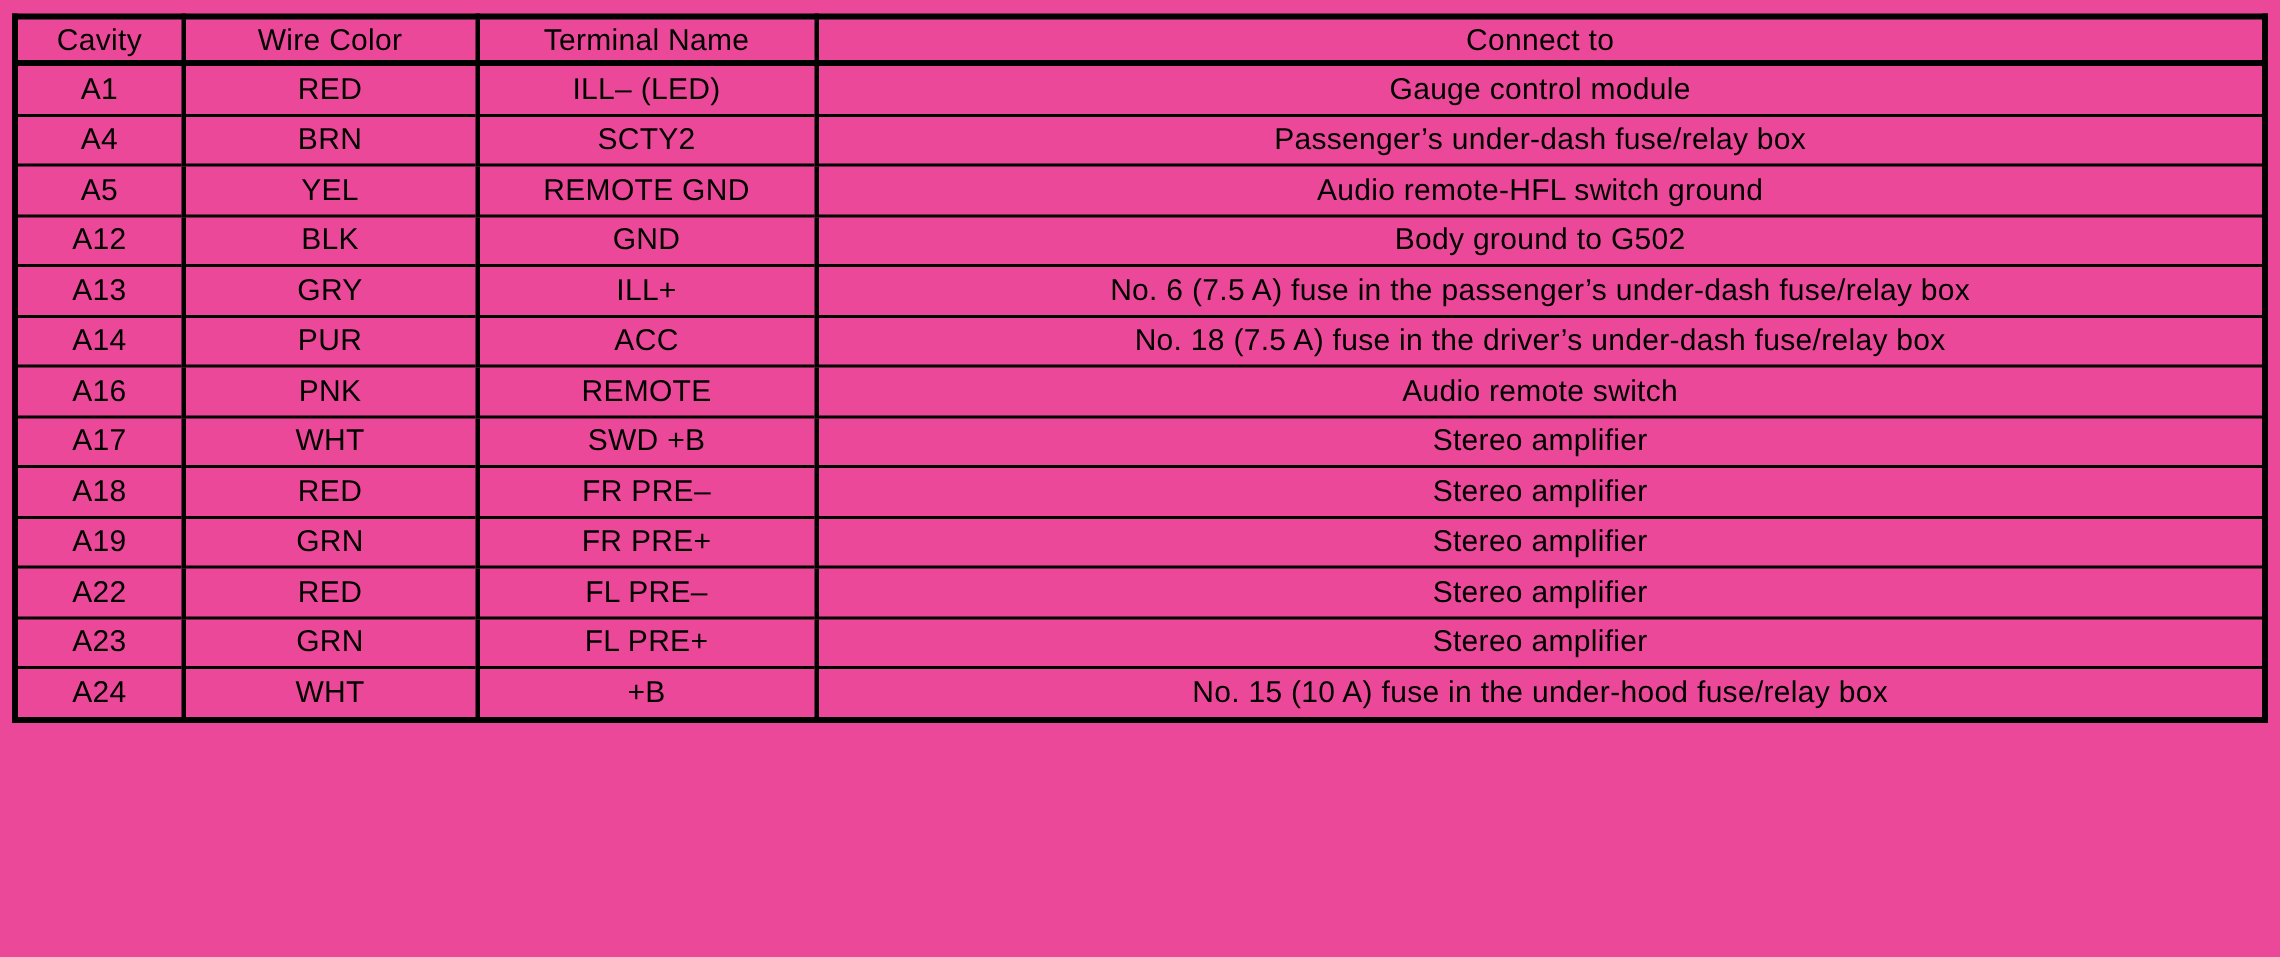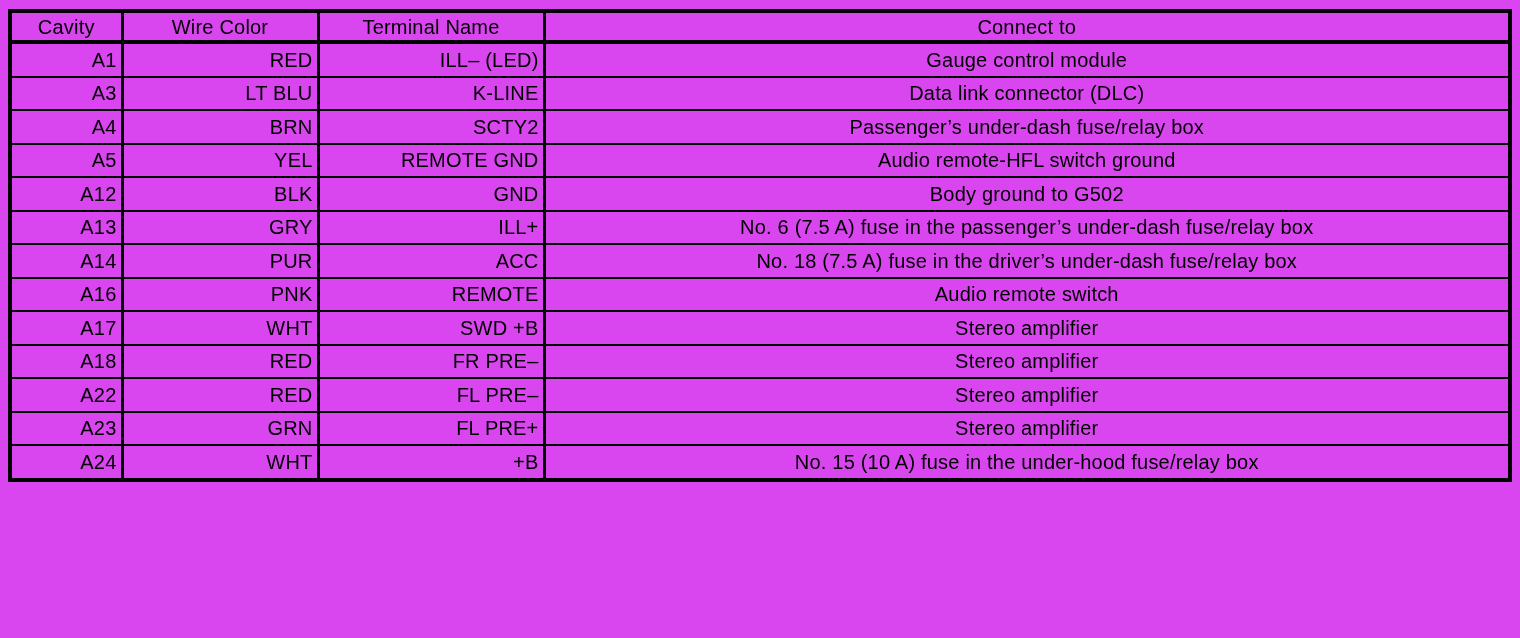--- a/index.html
+++ b/index.html
@@ -11,21 +11,21 @@
     width: 1520px;
     height: 638px;
     overflow: hidden;
     font-family: "Liberation Sans", sans-serif;
     color: #000000;
     position: relative;
   }
   .page {
     position: absolute;
     inset: 0;
-    background: #d946ef;
+    background: #ec4899;
   }
   table.pinout {
     position: absolute;
     left: 8px;
     top: 9px;
     width: 1504px;
     border-collapse: collapse;
     table-layout: fixed;
     border: 4px solid #000000;
   }
@@ -46,21 +46,21 @@
   table.pinout thead th {
     height: 27px;
     text-align: center;
     border-bottom: 4px solid #000000;
     font-weight: 400;
   }
   table.pinout tbody td {
     height: 31.5px;
   }
   
-  td.col-0, td.col-1, td.col-2 { text-align: right; }
+  td.col-0, td.col-1, td.col-2 { text-align: center; }
   td.col-3 { text-align: center; padding-left: 5px; }
   
   col.c0 { width: 112px; }
   col.c1 { width: 196px; }
   col.c2 { width: 226px; }
   col.c3 { width: auto; }
 </style>
 </head>
 <body>
 
@@ -79,26 +79,20 @@
         <th>Terminal Name</th>
         <th>Connect to</th>
       </tr>
     </thead>
     <tbody id="table-body">
         <tr>
           <td class="col-0">A1</td>
           <td class="col-1">RED</td>
           <td class="col-2">ILL– (LED)</td>
           <td class="col-3">Gauge control module</td>
-        </tr>
-        <tr>
-          <td class="col-0">A3</td>
-          <td class="col-1">LT BLU</td>
-          <td class="col-2">K-LINE</td>
-          <td class="col-3">Data link connector (DLC)</td>
         </tr>
         <tr>
           <td class="col-0">A4</td>
           <td class="col-1">BRN</td>
           <td class="col-2">SCTY2</td>
           <td class="col-3">Passenger’s under-dash fuse/relay box</td>
         </tr>
         <tr>
           <td class="col-0">A5</td>
           <td class="col-1">YEL</td>
@@ -135,20 +129,26 @@
           <td class="col-2">SWD +B</td>
           <td class="col-3">Stereo amplifier</td>
         </tr>
         <tr>
           <td class="col-0">A18</td>
           <td class="col-1">RED</td>
           <td class="col-2">FR PRE–</td>
           <td class="col-3">Stereo amplifier</td>
         </tr>
         <tr>
+          <td class="col-0">A19</td>
+          <td class="col-1">GRN</td>
+          <td class="col-2">FR PRE+</td>
+          <td class="col-3">Stereo amplifier</td>
+        </tr>
+        <tr>
           <td class="col-0">A22</td>
           <td class="col-1">RED</td>
           <td class="col-2">FL PRE–</td>
           <td class="col-3">Stereo amplifier</td>
         </tr>
         <tr>
           <td class="col-0">A23</td>
           <td class="col-1">GRN</td>
           <td class="col-2">FL PRE+</td>
           <td class="col-3">Stereo amplifier</td>

